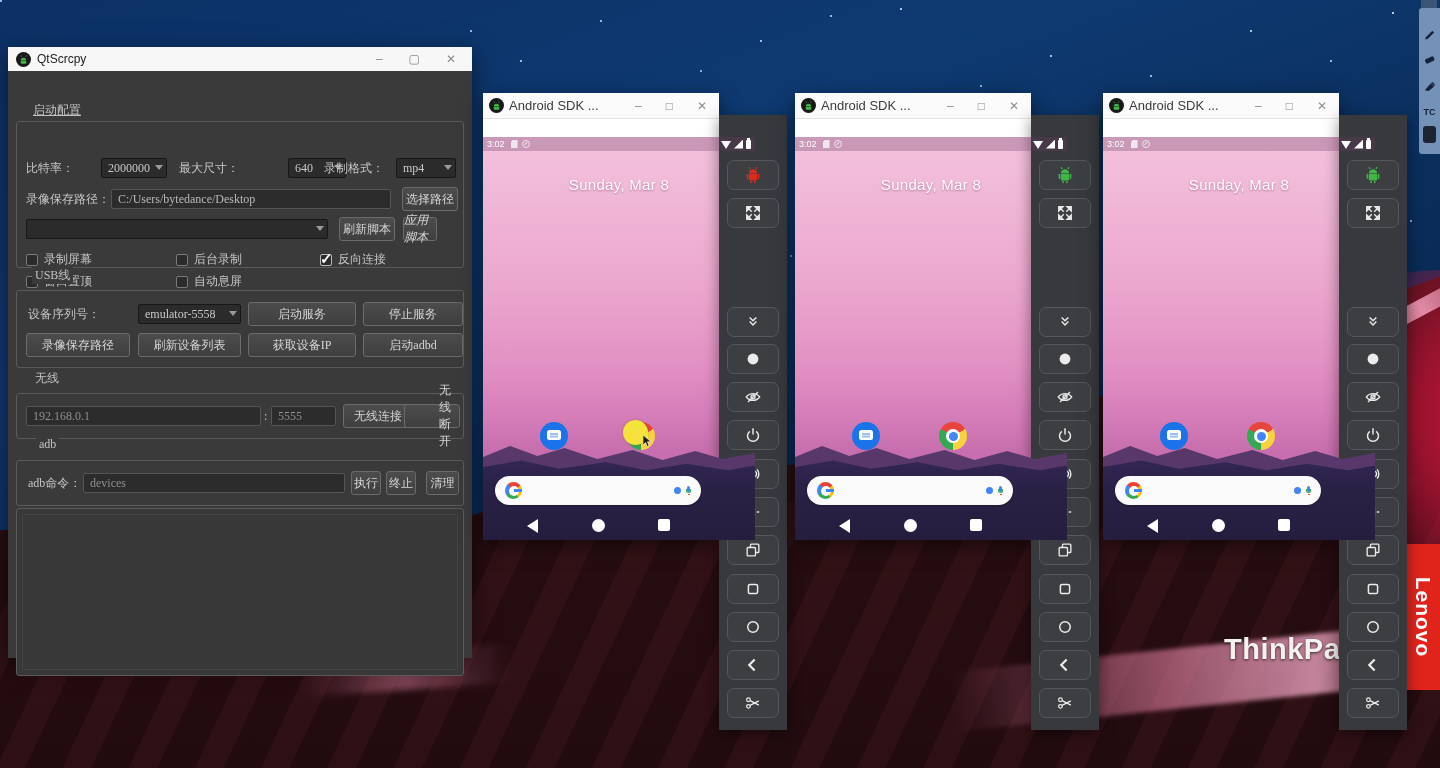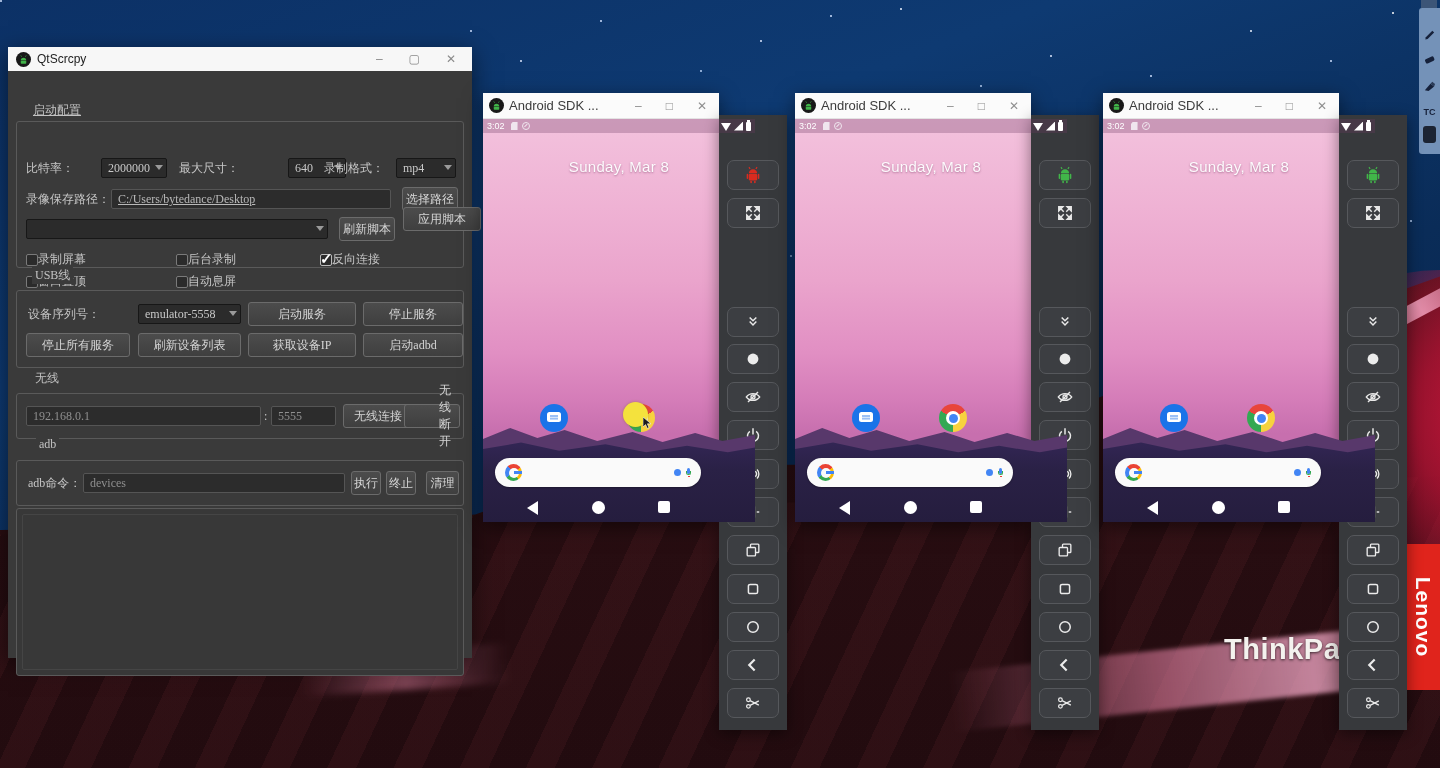--- a/index.html
+++ b/index.html
@@ -47,35 +47,35 @@
   .qt-body { position:absolute; left:0; top:24px; width:100%; height:587px; }
   .qt-grouplabel { position:absolute; color:#c3c3c3; font-size:12px; background:#3a3a3a; padding:0 3px; z-index:2; }
   .qt-box { position:absolute; border:1px solid #5a5a5a; border-radius:3px; }
   .qt-label { position:absolute; color:#c6c6c6; font-size:12px; line-height:20px; white-space:nowrap; }
   .qt-combo { position:absolute; height:20px; background:#2b2b2b; border:1px solid #171717; border-radius:2px; color:#c9c9c9; font-size:12px; line-height:18px; padding:0 18px 0 6px; }
   .qt-combo .arr { position:absolute; right:3px; top:6px; width:0; height:0; border-left:4px solid transparent; border-right:4px solid transparent; border-top:5px solid #9a9a9a; }
   .qt-input { position:absolute; height:20px; background:#2c2c2c; border:1px solid #555; border-radius:2px; color:#b9b9b9; font-size:12px; line-height:18px; padding:0 6px; white-space:nowrap; overflow:hidden; }
   .qt-input.dim { color:#8f8f8f; }
   .qt-btn { position:absolute; height:24px; background:linear-gradient(#4c4c4c,#3f3f3f); border:1px solid #6b6b6b; border-radius:3px; color:#d6d6d6; font-size:12px; display:flex; align-items:center; justify-content:center; cursor:default; }
   .qt-colon { position:absolute; color:#c6c6c6; font-size:12px; }
-  .qcheck-row { position:absolute; display:flex; align-items:center; }
+  .qcheck-row { position:absolute; display:flex; align-items:center; gap:6px; }
   .qcheck { width:12px; height:12px; background:#2b2b2b; border:1px solid #7a7a7a; border-radius:2px; position:relative; }
   .qcheck.checked { border-color:#bbb; }
   .qcheck.checked::after { content:"\2713"; position:absolute; left:-1px; top:-5px; color:#fff; font-size:15px; font-weight:bold; }
   .qcheck-label { color:#c6c6c6; font-size:12px; }
   .qt-log { position:absolute; left:8px; top:437px; width:448px; height:168px; border:1px solid #5a5a5a; border-radius:3px; background:#383838; }
   .qt-log-inner { position:absolute; inset:5px; border:1px solid #454545; border-radius:2px; }
 
   
   .emu { position:absolute; top:93px; width:306px; height:640px; }
   .emu-window { position:absolute; left:0; top:0; width:236px; background:#fff; box-shadow:0 5px 18px rgba(0,0,0,.5); }
   .emu-titlebar { height:26px; background:#fbfbfb; border-bottom:1px solid #e3e3e3; display:flex; align-items:center; padding:8px 6px; }
   .emu-title { margin-left:5px; font-size:13px; color:#3c3c3c; white-space:nowrap; overflow:hidden; }
   .emu-controls { margin-left:auto; display:flex; gap:24px; color:#8f8f8f; font-size:12px; padding-right:6px; }
-  .emu-screen { position:relative; width:272px; height:403px; background:linear-gradient(180deg,#f3c2dd 0%,#efb2d4 22%,#eaa4cc 40%,#e18fc3 58%,#d47cb8 70%,#c76fae 78%); overflow:hidden; }
+  .emu-screen { position:relative; width:272px; height:403px; background:linear-gradient(180deg,#f3c2dd 0%,#efb2d4 22%,#eaa4cc 40%,#e18fc3 58%,#d47cb8 70%,#c76fae 78%); overflow:hidden;margin-top:18px; }
   .statusbar { position:absolute; left:0; top:0; width:100%; height:14px; background:rgba(110,60,100,.30); display:flex; align-items:center; padding:0 4px; z-index:5; }
   .sb-clock { color:#fff; font-size:9px; }
   .sb-left-icons { display:flex; gap:4px; margin-left:6px; align-items:center; }
   .sb-sim { width:7px; height:8px; background:#f0e6ee; clip-path:polygon(30% 0,100% 0,100% 100%,0 100%,0 30%); }
   .sb-ds { width:8px; height:8px; border:1.4px solid #f0e6ee; border-radius:50%; position:relative; }
   .sb-ds::after { content:""; position:absolute; left:1px; top:2.4px; width:4px; height:1.4px; background:#f0e6ee; transform:rotate(-45deg); }
   .sb-right { margin-left:auto; display:flex; gap:3px; align-items:flex-end; }
   .sb-wifi { width:0; height:0; border-left:5px solid transparent; border-right:5px solid transparent; border-top:8px solid #fff; }
   .sb-signal { width:9px; height:9px; background:#fff; clip-path:polygon(100% 0,100% 100%,0 100%); }
   .sb-batt { width:5px; height:9px; background:#fff; border-radius:1px; position:relative; }
@@ -179,26 +179,26 @@
       <div class="qt-box" style="left:8px; top:50px; width:448px; height:147px;"></div>
 
       <span class="qt-label" style="left:18px; top:87px;">比特率：</span>
       <div class="qt-combo" style="left:93px; top:87px; width:66px;"><span>2000000</span><span class="arr"></span></div>
       <span class="qt-label" style="left:171px; top:87px;">最大尺寸：</span>
       <div class="qt-combo" style="left:244px; top:87px; width:58px;margin-left:36px;"><span>640</span><span class="arr"></span></div>
       <span class="qt-label" style="left:316px; top:87px;">录制格式：</span>
       <div class="qt-combo" style="left:388px; top:87px; width:60px;"><span>mp4</span><span class="arr"></span></div>
 
       <span class="qt-label" style="left:18px; top:118px;">录像保存路径：</span>
-      <div class="qt-input" style="left:103px; top:118px; width:280px;text-decoration:underline;">C:/Users/bytedance/Desktop</div>
+      <div class="qt-input" style="left:103px; top:118px; width:280px;">C:/Users/bytedance/Desktop</div>
       <div class="qt-btn" style="left:394px; top:116px; width:56px;">选择路径</div>
 
       <div class="qt-combo" style="left:18px; top:148px; width:302px;"><span></span><span class="arr"></span></div>
       <div class="qt-btn" style="left:331px; top:146px; width:56px;">刷新脚本</div>
-      <div class="qt-btn" style="left:395px; top:136px; width:78px;">应用脚本</div>
+      <div class="qt-btn" style="left:395px; top:146px; width:34px;font-style:italic;">应用脚本</div>
 
       <div class="qcheck-row" style="left:18px; top:180px;">
         <span class="qcheck"></span>
         <span class="qcheck-label">录制屏幕</span>
       </div>
       <div class="qcheck-row" style="left:168px; top:180px;">
         <span class="qcheck"></span>
         <span class="qcheck-label">后台录制</span>
       </div>
       <div class="qcheck-row" style="left:312px; top:180px;">
@@ -214,21 +214,21 @@
         <span class="qcheck-label">自动息屏</span>
       </div>
 
       <span class="qt-grouplabel" style="left:24px; top:196px;">USB线</span>
       <div class="qt-box" style="left:8px; top:219px; width:448px; height:78px;"></div>
 
       <span class="qt-label" style="left:20px; top:233px;">设备序列号：</span>
       <div class="qt-combo" style="left:130px; top:233px; width:103px;"><span>emulator-5558</span><span class="arr"></span></div>
       <div class="qt-btn" style="left:240px; top:231px; width:108px;">启动服务</div>
       <div class="qt-btn" style="left:355px; top:231px; width:100px;">停止服务</div>
-      <div class="qt-btn" style="left:18px; top:262px; width:104px;">停止所有服务</div>
+      <div class="qt-btn" style="left:18px; top:262px; width:104px;">录像保存路径</div>
       <div class="qt-btn" style="left:130px; top:262px; width:103px;">刷新设备列表</div>
       <div class="qt-btn" style="left:240px; top:262px; width:108px;">获取设备IP</div>
       <div class="qt-btn" style="left:355px; top:262px; width:100px;">启动adbd</div>
 
       <span class="qt-grouplabel" style="left:24px; top:299px;">无线</span>
       <div class="qt-box" style="left:8px; top:322px; width:448px; height:46px;"></div>
 
       <div class="qt-input dim" style="left:18px; top:335px; width:235px;">192.168.0.1</div>
       <span class="qt-colon" style="left:256px; top:338px;">:</span>
       <div class="qt-input dim" style="left:263px; top:335px; width:65px;">5555</div>

